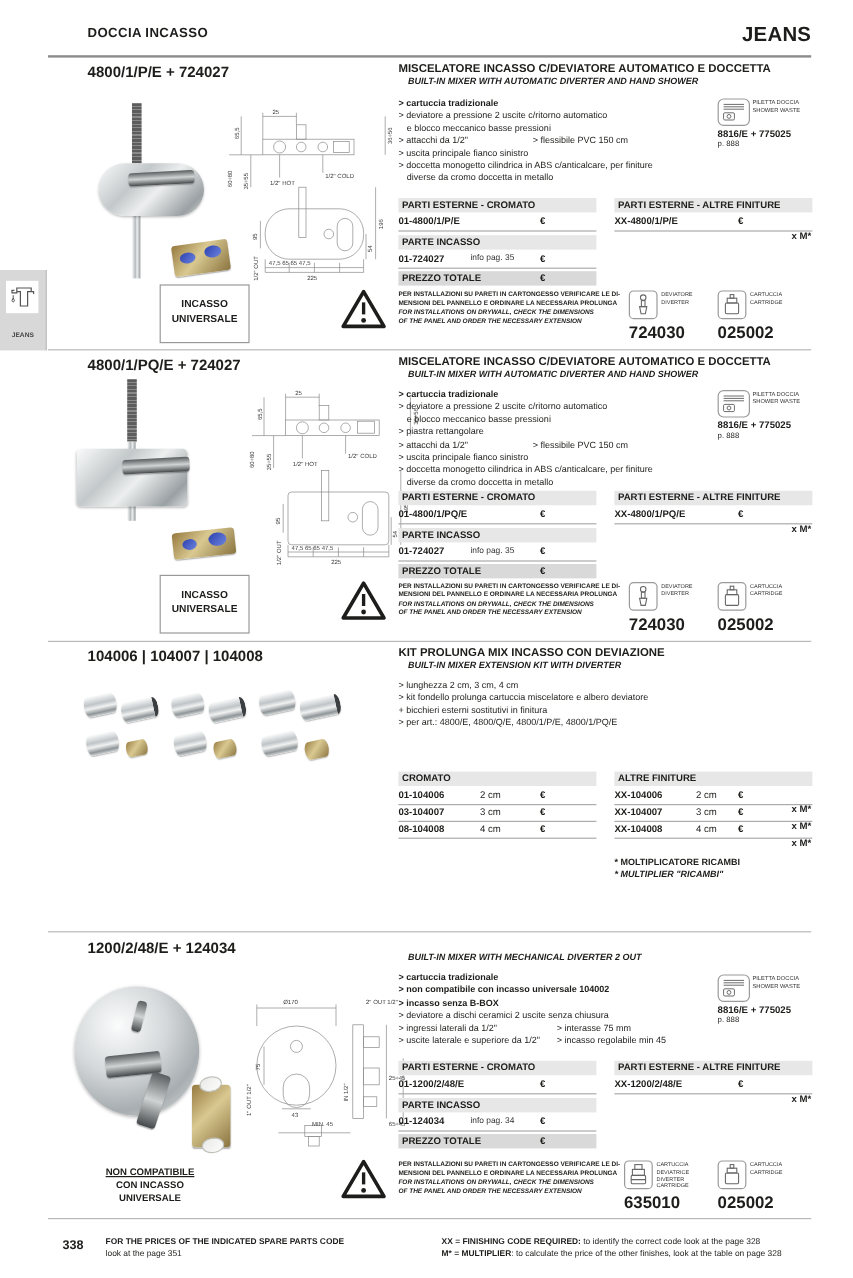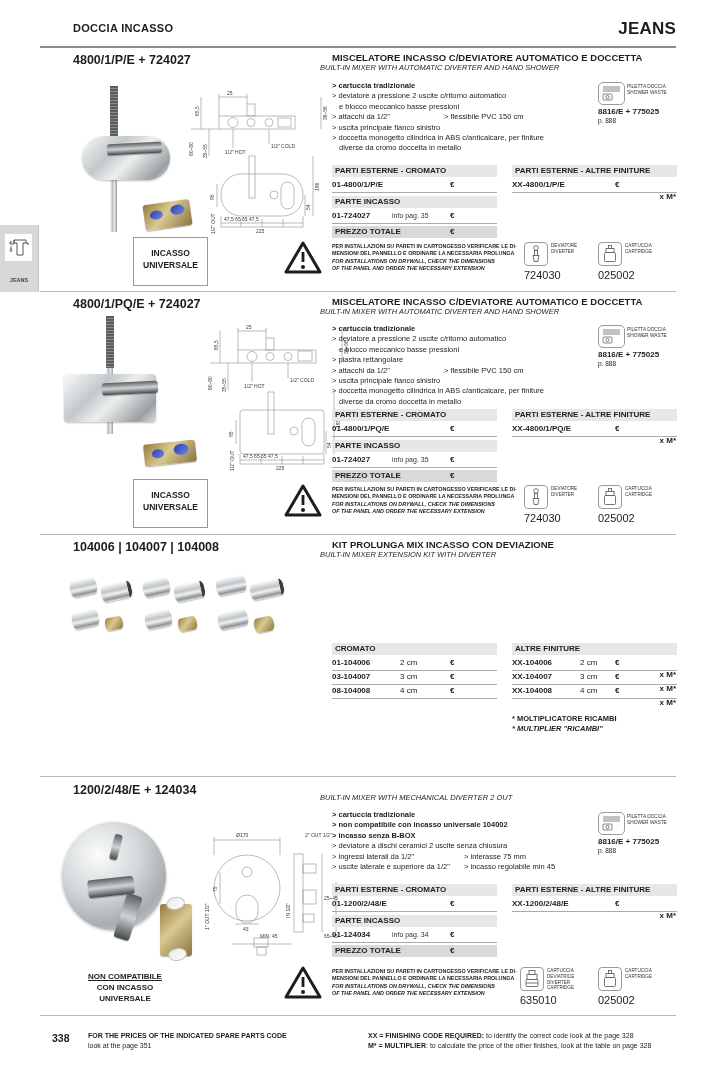--- a/index.html
+++ b/index.html
@@ -13,21 +13,21 @@
   .h-brand{right:35px;top:19px;font-size:17px;font-weight:bold;letter-spacing:.2px;}
   .h-rule{left:40px;right:35px;top:46px;border-top:2px solid #8c8c8c;height:0;}
   .sep{left:40px;right:35px;border-top:1px solid #b8b8b8;height:0;}
   
   .tab{left:0;top:225px;width:38px;height:67px;background:#d8d8d8;border-right:1px solid #bdbdbd;}
   .tab .icon-box{position:absolute;left:5px;top:9px;width:27px;height:27px;background:#fff;}
   .tab .tab-label{position:absolute;left:0;right:0;bottom:9px;text-align:center;font-size:5.5px;font-weight:bold;color:#444;}
   
   .sec-code{left:73px;font-size:12.5px;font-weight:bold;}
   .title{left:332px;font-size:9.5px;font-weight:bold;white-space:nowrap;}
-  .subtitle{left:320px;font-size:7.5px;font-weight:normal;font-style:italic;white-space:nowrap;}
+  .subtitle{left:340px;font-size:7.5px;font-weight:bold;font-style:italic;white-space:nowrap;}
   .bullets{left:332px;width:264px;font-size:7.5px;line-height:10.4px;}
   .bullets .ind{padding-left:7px;}
   .c1w{display:inline-block;width:112px;}
   .c1w4{display:inline-block;width:132px;}
   
   .tbl{width:165px;font-size:8px;}
   .tblh{background:#e7e7e7;font-weight:bold;height:12px;line-height:12px;padding-left:3px;margin-bottom:2px;}
   .trow{position:relative;height:13px;line-height:11px;border-bottom:1px solid #ababab;}
   .trow .c1{font-weight:bold;margin-top:28px;}
   .trow .note{position:absolute;left:60px;top:0;font-size:7px;color:#333;}
@@ -36,21 +36,21 @@
   .trow .eu2{position:absolute;left:103px;top:0;font-weight:bold;}
   .trow .mult{position:absolute;right:1px;top:12px;font-weight:bold;}
   .total{position:relative;background:#d9d9d9;font-weight:bold;height:12px;line-height:12px;padding-left:3px;margin-top:2px;}
   .total .eu{position:absolute;left:118px;top:0;}
   
   .warntxt{left:332px;width:190px;font-size:5.4px;line-height:7.4px;font-weight:bold;white-space:nowrap;}
   
   .part{width:76px;}
   .pbox{position:absolute;left:0;top:0;width:22px;height:22px;border:1px solid #9a9a9a;border-radius:4px;}
   .plbl{position:absolute;left:27px;top:1px;font-size:4.6px;line-height:5.8px;color:#333;}
-  .pcode{position:absolute;left:0;top:27px;font-size:11px;font-weight:normal;}
+  .pcode{position:absolute;left:0;top:27px;font-size:14px;font-weight:bold;}
   
   .piletta{width:100px;}
   .pilbox{position:absolute;left:0;top:0;width:25px;height:21px;border:1px solid #9a9a9a;border-radius:5px;}
   .pillbl{position:absolute;left:29px;top:2px;font-size:4.8px;line-height:6px;color:#333;}
   .pilcode{position:absolute;left:0;top:25px;font-size:8px;font-weight:bold;white-space:nowrap;}
   .pilpage{position:absolute;left:0;top:35px;font-size:6.5px;}
   
   .incbox{width:73px;height:37px;border:1px solid #999;text-align:center;font-size:8.5px;font-weight:bold;line-height:11.5px;padding-top:10px;}
   .noncomp{left:66px;width:118px;text-align:center;font-size:8px;font-weight:bold;line-height:11px;}
   .noncomp .u{text-decoration:underline;}
@@ -423,20 +423,26 @@
   <div class="abs" style="left:216px;top:573px;width:66px;height:66px;">
     <div class="abs cyl chromeH" style="left:0;top:4px;width:30px;transform:rotate(-12deg);"></div>
     <div class="abs cyl chromeH cylopen" style="left:34px;top:8px;width:30px;transform:rotate(-12deg);"></div>
     <div class="abs cyl chromeH" style="left:2px;top:38px;width:30px;transform:rotate(-12deg);"></div>
     <div class="abs cyl brass" style="left:38px;top:44px;width:20px;height:15px;transform:rotate(-12deg);"></div>
   </div>
 
   <div class="abs title" style="top:539px;">KIT PROLUNGA MIX INCASSO CON DEVIAZIONE</div>
   <div class="abs subtitle" style="top:550px;">BUILT-IN MIXER EXTENSION KIT WITH DIVERTER</div>
 
+  <div class="abs bullets" style="top:566px;">
+    <div>&gt; lunghezza 2 cm, 3 cm, 4 cm</div>
+    <div>&gt; kit fondello prolunga cartuccia miscelatore e albero deviatore</div>
+    <div>+ bicchieri esterni sostitutivi in finitura</div>
+    <div>&gt; per art.: 4800/E, 4800/Q/E, 4800/1/P/E, 4800/1/PQ/E</div>
+  </div>
 
   <div class="abs tbl" style="left:332px;top:643px;">
     <div class="tblh">CROMATO</div>
     <div class="trow"><span class="c1">01-104006</span><span class="sz">2 cm</span><span class="eu">€</span></div>
     <div class="trow"><span class="c1">03-104007</span><span class="sz">3 cm</span><span class="eu">€</span></div>
     <div class="trow"><span class="c1">08-104008</span><span class="sz">4 cm</span><span class="eu">€</span></div>
   </div>
   <div class="abs tbl" style="left:512px;top:643px;">
     <div class="tblh">ALTRE FINITURE</div>
     <div class="trow"><span class="c1">XX-104006</span><span class="sz">2 cm</span><span class="eu2">€</span><span class="mult">x M*</span></div>

